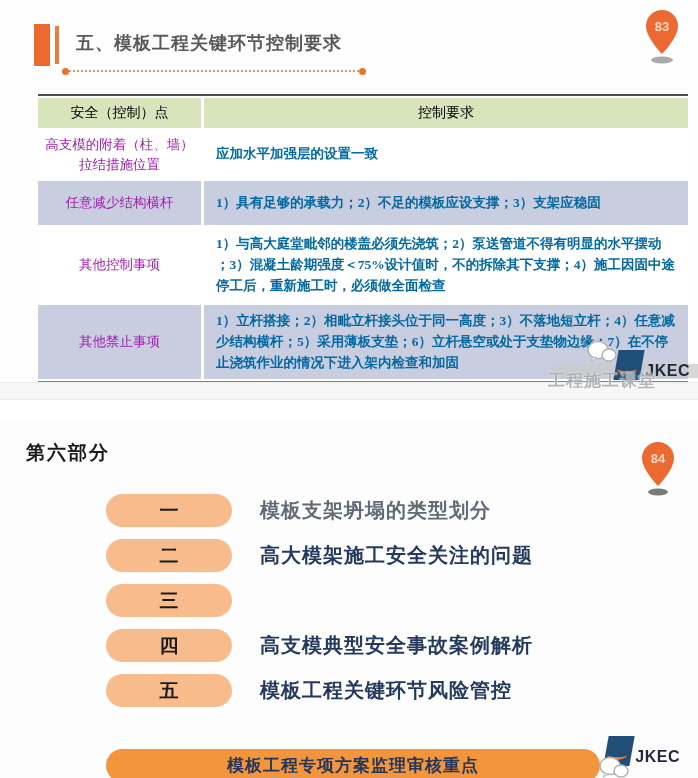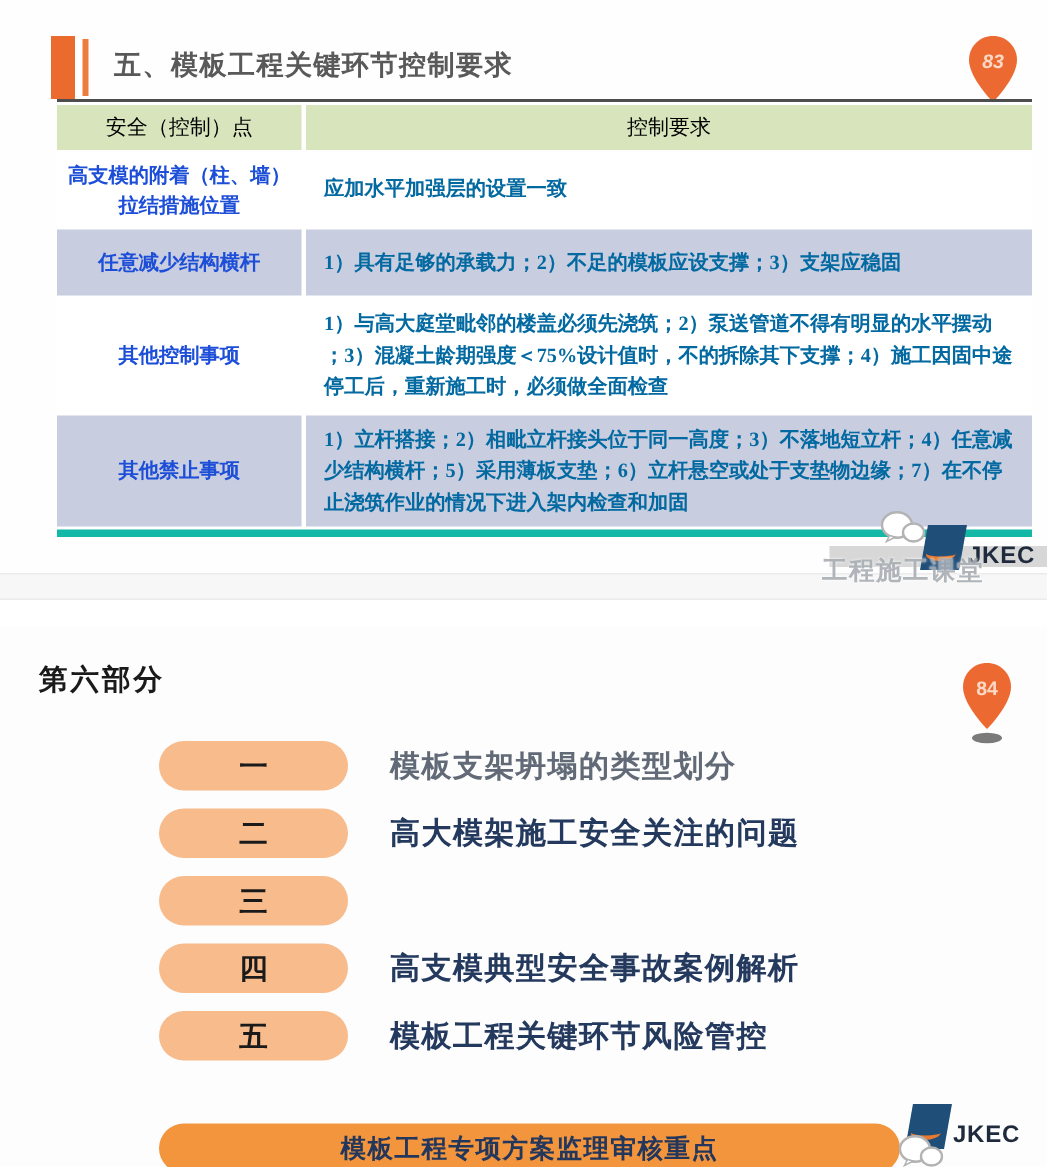--- a/index.html
+++ b/index.html
@@ -15,30 +15,30 @@
   .s1-titlebar { position:absolute; left:34px; top:24px; width:16px; height:42px; background:#eb6a2e; }
   .s1-titlebar2 { position:absolute; left:55px; top:26px; width:4px; height:38px; background:#ed7c41; }
   .s1-title { position:absolute; left:76px; top:31px; font-size:18px; font-weight:bold; color:#595959; letter-spacing:1px; }
   .dotline { position:absolute; left:66px; top:70px; width:296px; border-top:2px dotted #e99a61; }
   .dotline::before, .dotline::after { content:""; position:absolute; top:-4px; width:7px; height:7px; border-radius:50%; background:#e8742f; }
   .dotline::before { left:-4px; }
   .dotline::after { right:-4px; }
 
   
   .pin { position:absolute; width:40px; height:58px; }
-  .pin-s1 { right:16px; top:22px;font-style:italic; }
+  .pin-s1 { right:16px; top:8px; }
   .pin-s2 { right:20px; top:22px; }
   .pin svg { width:100%; height:100%; display:block; }
 
   
-  .tbl { position:absolute; left:38px; top:66px; width:650px;
+  .tbl { position:absolute; left:38px; top:94px; width:650px;
          border-top:2px solid #4d4d4d; border-bottom:5px solid #14b8a6;
          display:grid; grid-template-columns:163px 1fr; gap:3px; background:#ffffff; padding:2px 0; }
   .cell { display:flex; align-items:center; }
-  .cell-left { justify-content:center; text-align:center; font-weight:bold; font-size:13.5px; color:#1d4ed8; padding:4px 6px; line-height:1.45; }
+  .cell-left { justify-content:center; text-align:center; font-weight:normal; font-size:13.5px; color:#a21caf; padding:4px 6px; line-height:1.45; }
   .cell-right { justify-content:flex-start; text-align:left; font-weight:bold; font-size:13.5px; color:#0369a1; padding:4px 12px; line-height:1.55;
                 font-family:"Liberation Serif", serif; white-space:pre-wrap; }
   .row-head { background:#d7e4bc; min-height:30px; font-family:"Liberation Sans", sans-serif; font-size:14px; justify-content:center; text-align:center; }
   .row-a { background:#ffffff; }
   .row-b { background:#c8cde0; }
   .h1 { min-height:46px; } .h2 { min-height:44px; } .h3 { min-height:74px; } .h4 { min-height:74px; }
 
   
   .wm { position:absolute; display:flex; align-items:center; gap:5px; z-index:5;flex-direction:column; }
   .wm-text { font-size:17px; font-weight:bold; color:#a9aeb4; opacity:.9; letter-spacing:1px;

